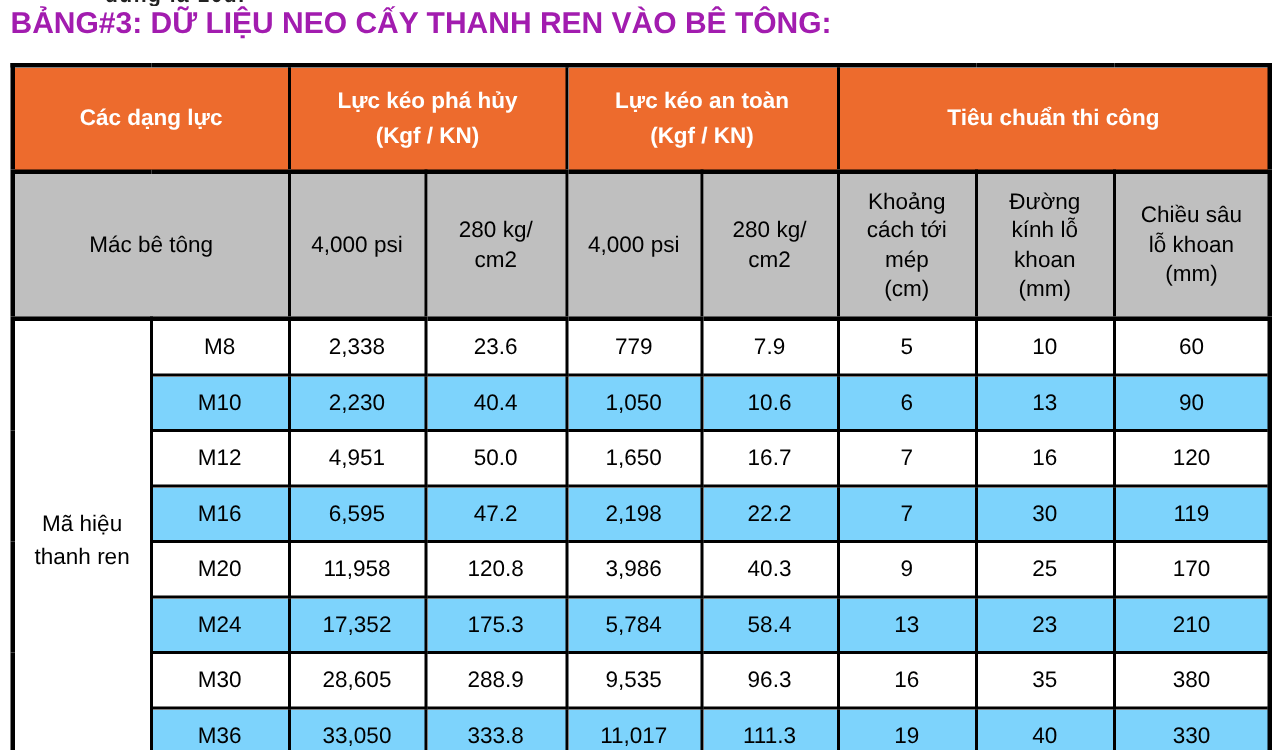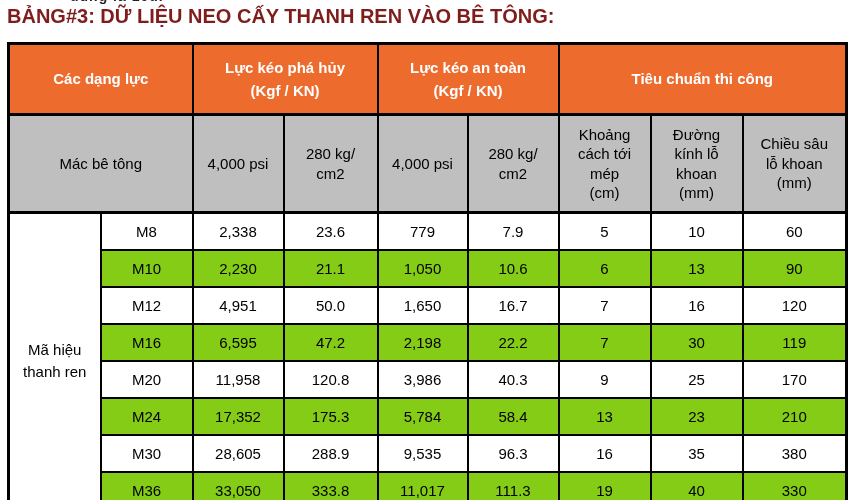--- a/index.html
+++ b/index.html
@@ -33,21 +33,21 @@
     font-weight: bold;
     color: #222222;
     letter-spacing: 1px;
   }
   .title {
     position: absolute;
     left: 7px;
     top: 5px;
     font-size: 20px;
     font-weight: bold;
-    color: #7f1d1d;
+    color: #a21caf;
     white-space: nowrap;
   }
   table.anchor-table {
     position: absolute;
     left: 7px;
     top: 42px;
     width: 838px;
     border-collapse: collapse;
     table-layout: fixed;
     border: 3px solid #000000;
@@ -78,21 +78,21 @@
     height: 95px;
     border-bottom-width: 3px;
     line-height: 1.3;
   }
   .anchor-table tbody td {
     font-size: 15px;
     height: 35px;
     background: #ffffff;
     line-height: 1.2;
   }
-  .anchor-table tbody tr.shaded td { background: #84cc16; }
+  .anchor-table tbody tr.shaded td { background: #7dd3fc; }
   .anchor-table tbody td.label-cell {
     background: #ffffff !important;
     font-size: 15px;
     line-height: 1.5;
   }
 </style>
 </head>
 <body>
 
 <div class="page">
@@ -154,21 +154,21 @@
         <td>23.6</td>
         <td>779</td>
         <td>7.9</td>
         <td>5</td>
         <td>10</td>
         <td>60</td>
       </tr>
       <tr class="shaded">
         <td>M10</td>
         <td>2,230</td>
-        <td>21.1</td>
+        <td>40.4</td>
         <td>1,050</td>
         <td>10.6</td>
         <td>6</td>
         <td>13</td>
         <td>90</td>
       </tr>
       <tr>
         <td>M12</td>
         <td>4,951</td>
         <td>50.0</td>

